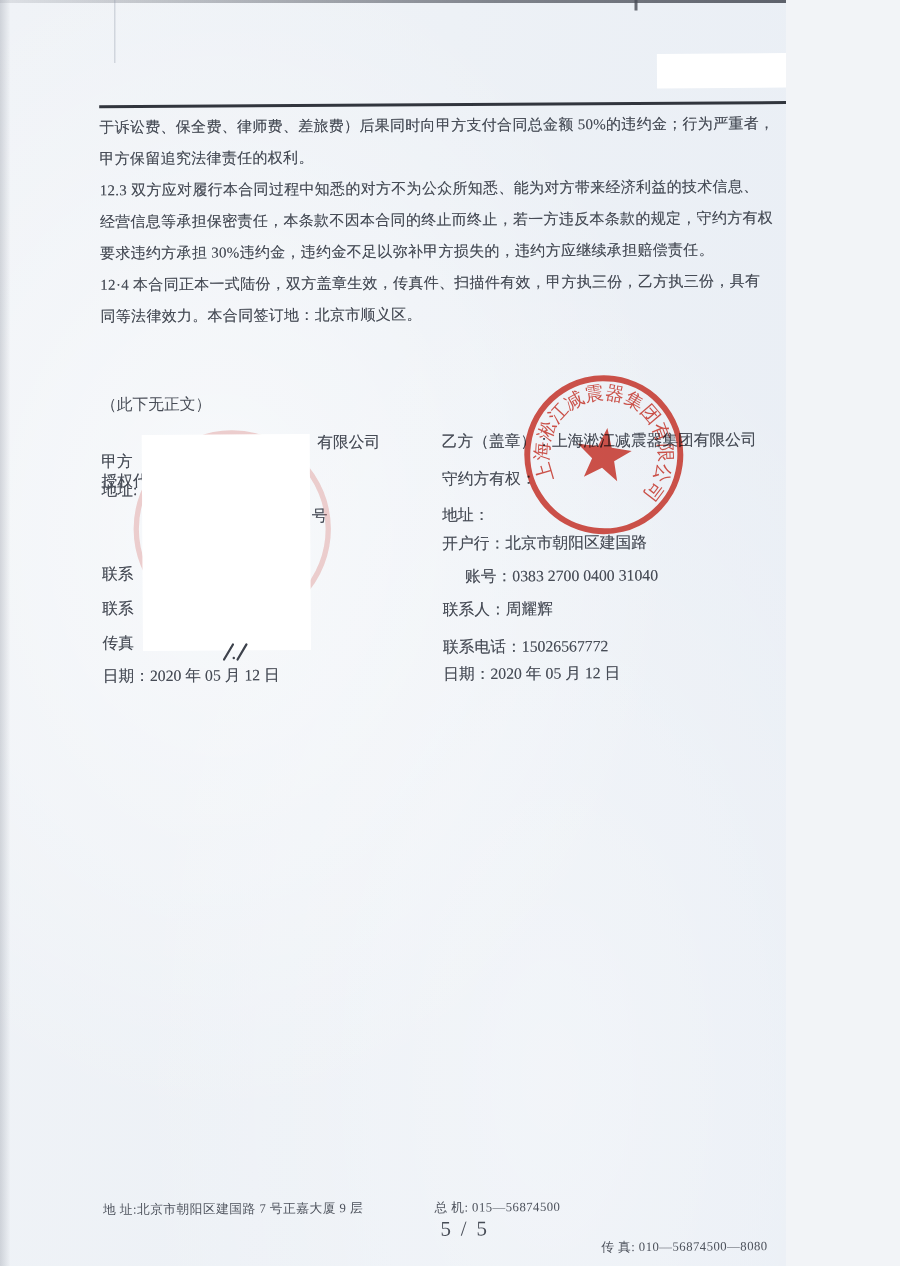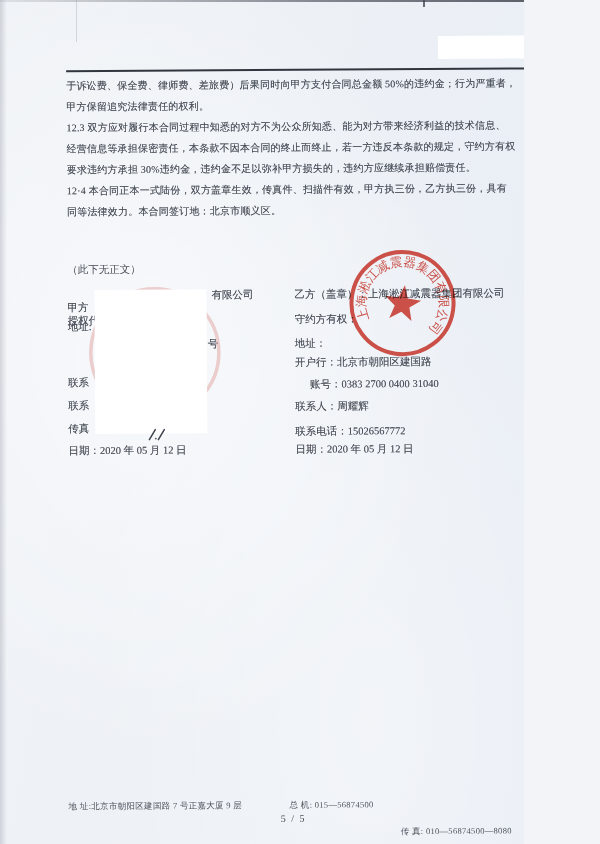--- a/index.html
+++ b/index.html
@@ -42,21 +42,21 @@
   .stamp-left{position:absolute;left:87px;top:284px;z-index:1;opacity:.55;}
   .stamp-main{position:absolute;left:346px;top:247px;z-index:5;mix-blend-mode:multiply;
     opacity:.88;transform:rotate(8deg);}
   .edge-stamps{position:absolute;left:540px;top:340px;z-index:4;mix-blend-mode:multiply;}
   .handmark{position:absolute;left:146px;top:427px;z-index:6;}
   
   .f{position:absolute;font-size:8.5px;color:#4d525c;letter-spacing:.3px;white-space:nowrap;}
   .f-addr{left:66px;top:800px;}
   .f-tel{left:287px;top:800px;}
   .f-fax{left:398px;top:800px;margin-top:27px;}
-  .f-page{left:278px;top:813px;font-size:10px;letter-spacing:1.5px;color:#474c56;}
+  .f-page{left:291px;top:813px;font-size:14px;letter-spacing:1.5px;color:#474c56;}
   svg text{font-family:"Liberation Serif","DejaVu Serif",serif;}
 </style>
 </head>
 <body>
 
 <div class="page">
 
   <div class="top-line"></div>
   <div class="top-tick"></div>
   <div class="left-shade"></div>

